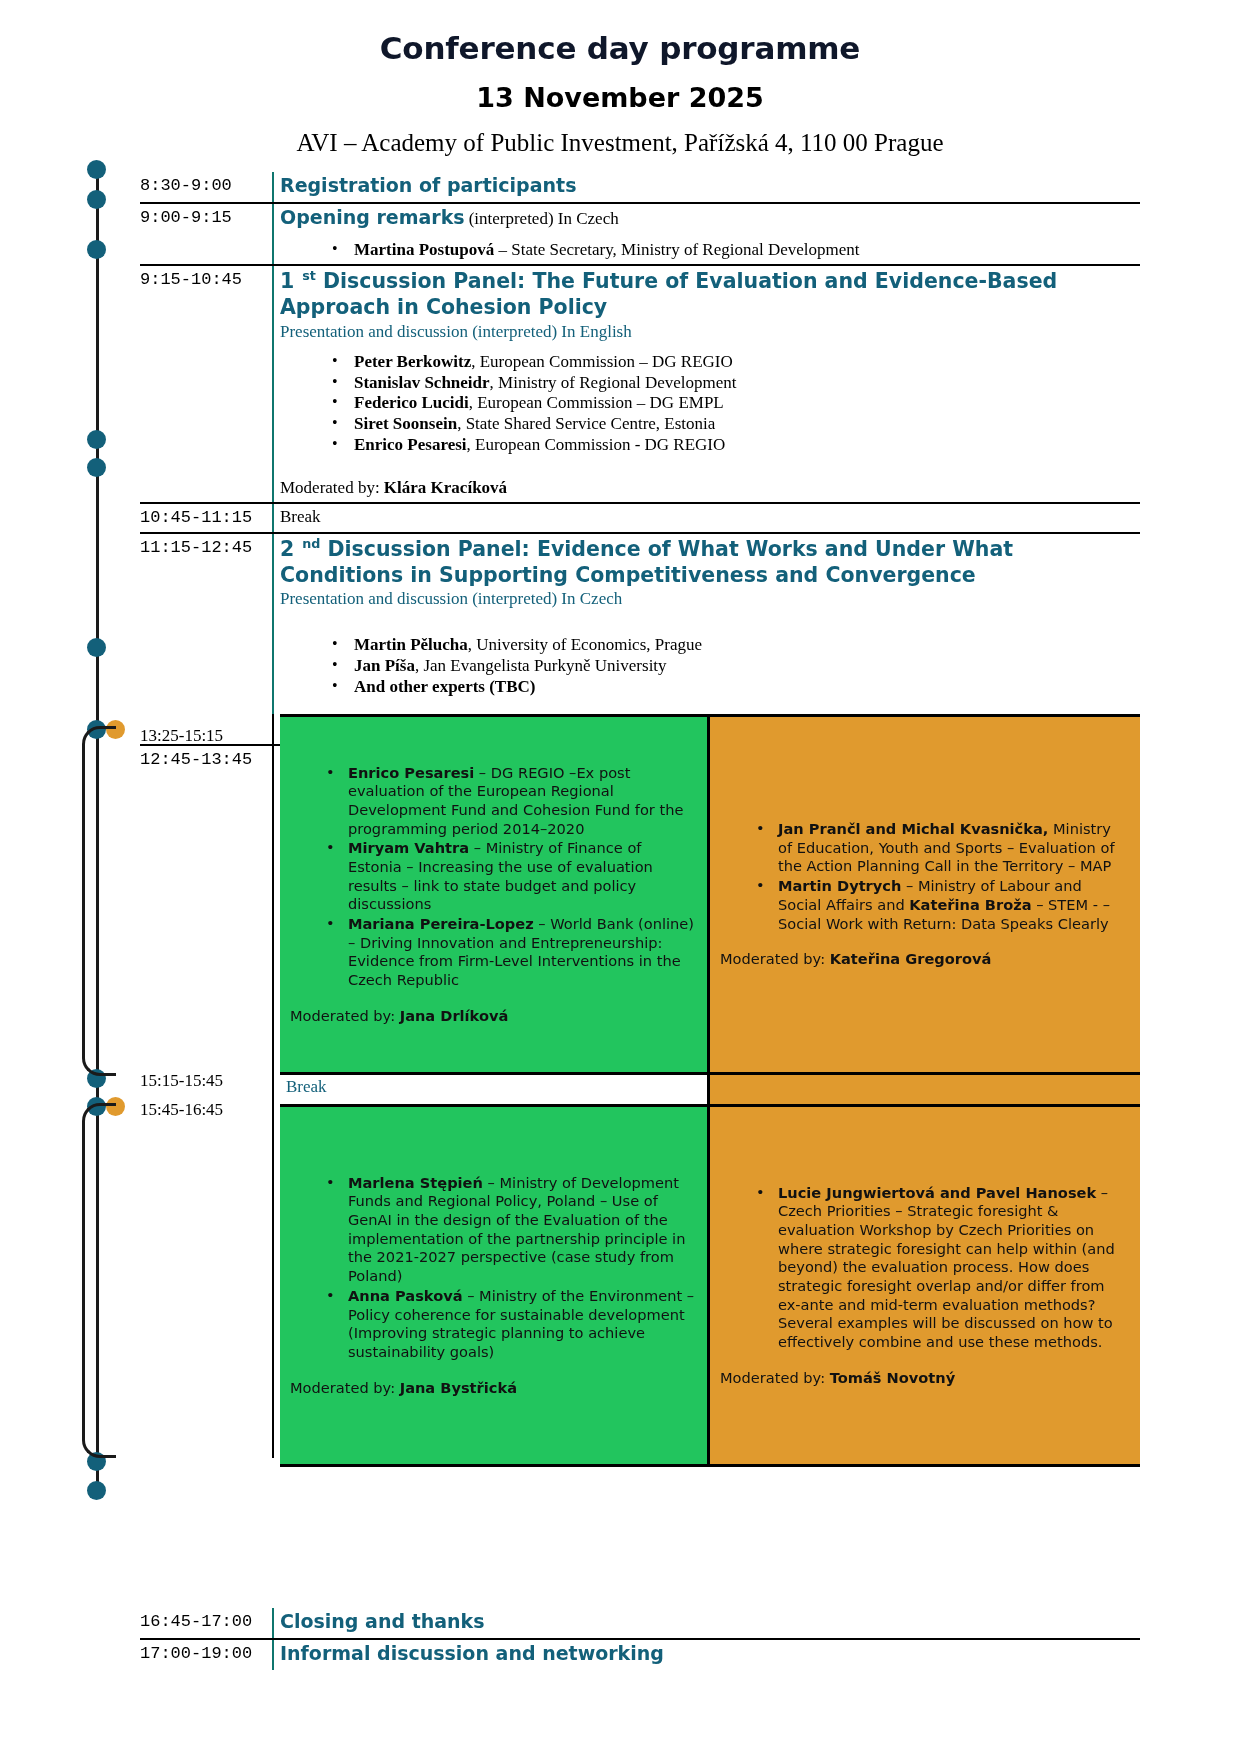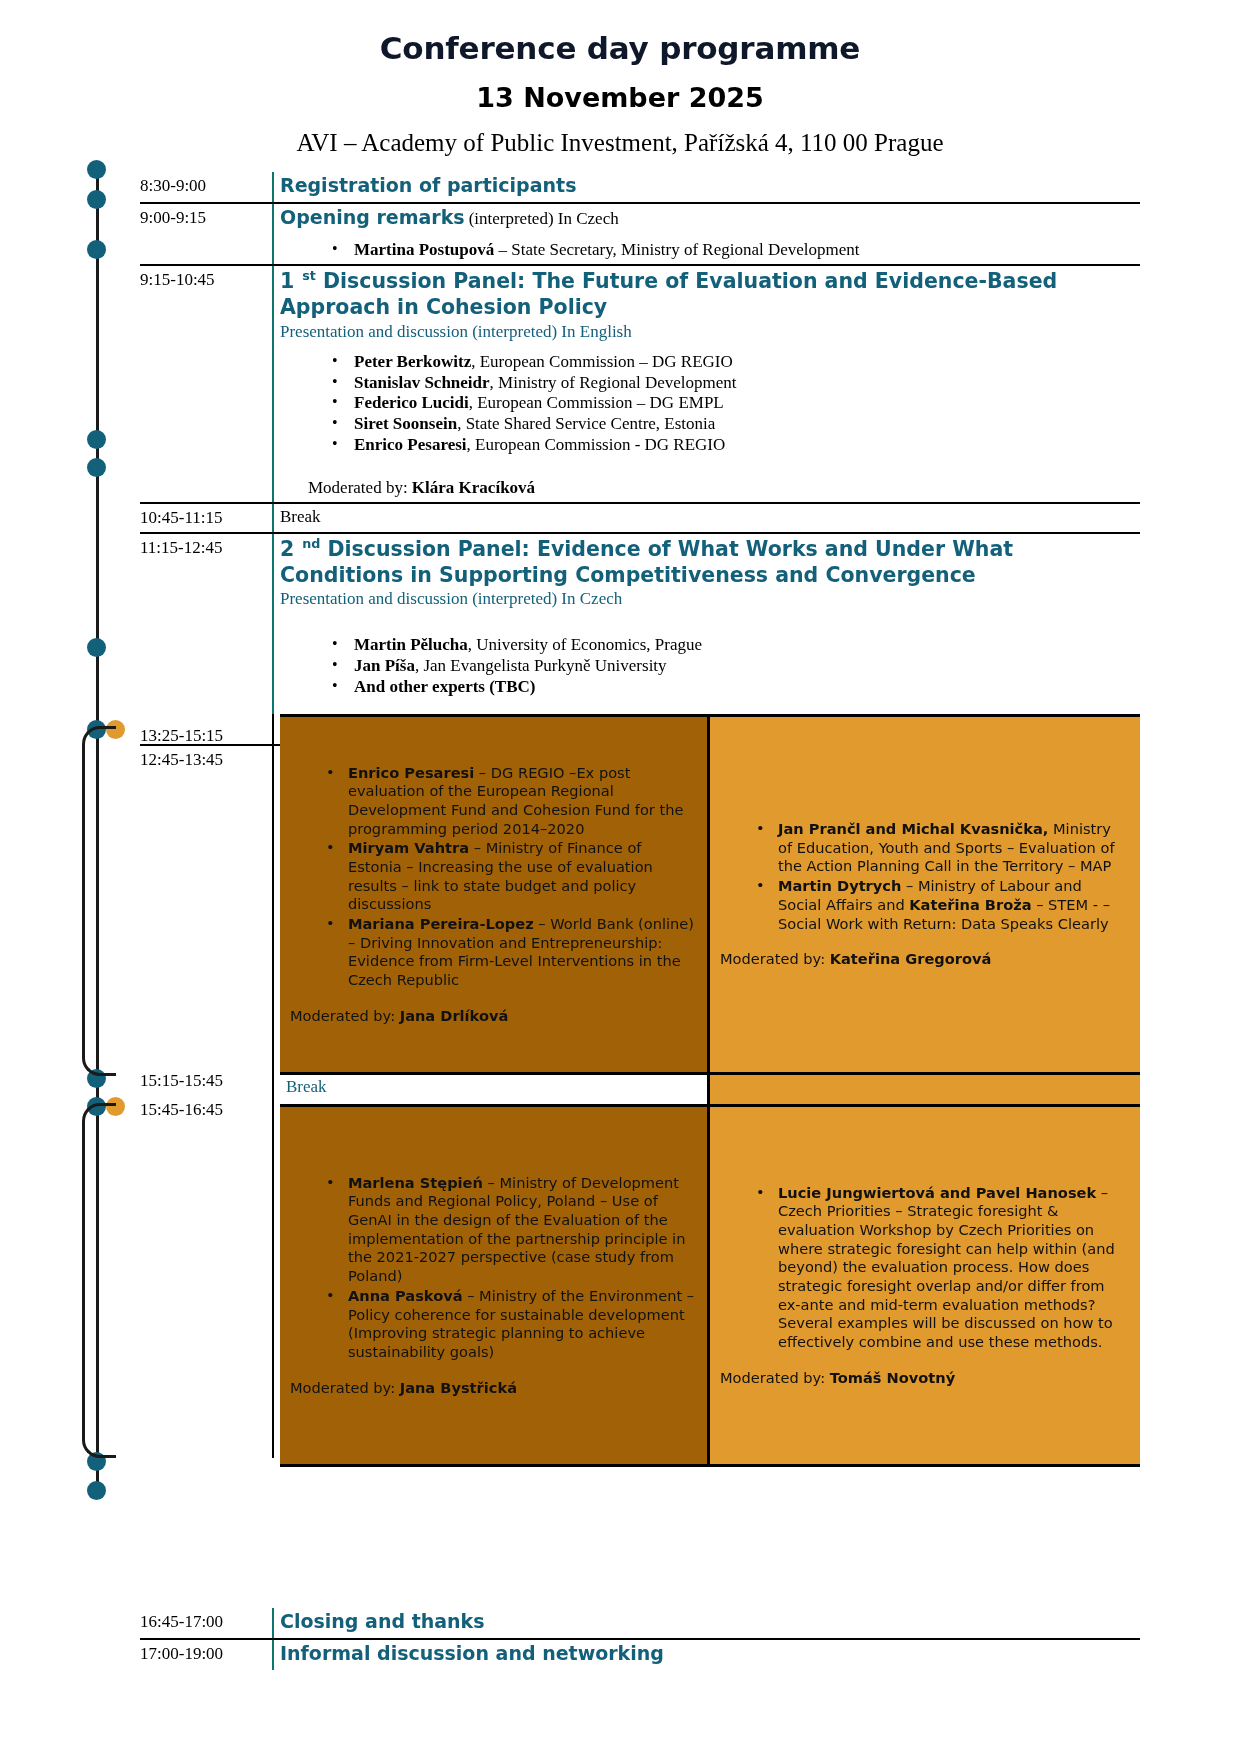--- a/index.html
+++ b/index.html
@@ -94,21 +94,21 @@
   .row {
     display: flex;
     align-items: flex-start;
     border-top: 2px solid #000000;
   }
   .row.first { border-top: none; }
   .row .time {
     width: 132px;
     flex: 0 0 132px;
     font-size: 17px;
-    font-family: Liberation Serif, serif;
+    font-family: Liberation Mono, monospace;
     padding-top: 3px;
     padding-bottom: 3px;
     line-height: 1.25;
   }
   .row .body {
     flex: 1 1 auto;
     border-left: 2px solid #0f766e;
     padding: 2px 0 4px 6px;
     min-height: 20px;
   }
@@ -169,21 +169,20 @@
     top: -1px;
     font-size: 16px;
   }
   ul.speakers li b { font-weight: bold; }
 
   .moderator {
     font-family: "Liberation Serif", serif;
     font-size: 17px;
     margin-top: 22px;
     color: #000;
-    margin-left: 28px;
   }
   .moderator b { font-weight: bold; }
 
   sup.ord { font-size: 0.62em; vertical-align: super; margin-left: 8px; }
 
   
   .par-heading {
     text-align: center;
     color: #13607A;
     font-family: "DejaVu Sans", sans-serif;
@@ -225,21 +224,21 @@
     padding: 10px 12px 10px 10px;
     font-family: "DejaVu Sans", sans-serif;
     font-size: 14.6px;
     line-height: 1.28;
     color: #111;
     position: relative;
     display: flex;
     flex-direction: column;
     justify-content: center;
   }
-  .panel.blue  { background: #a16207; border-right: 3px solid #000; }
+  .panel.blue  { background: #22c55e; border-right: 3px solid #000; }
   .panel.orange{ background: #E09A2E; }
 
   .panel ul {
     list-style: none;
     margin: 0;
     padding: 0 0 0 36px;
   }
   .panel ul li {
     position: relative;
     padding-left: 22px;

